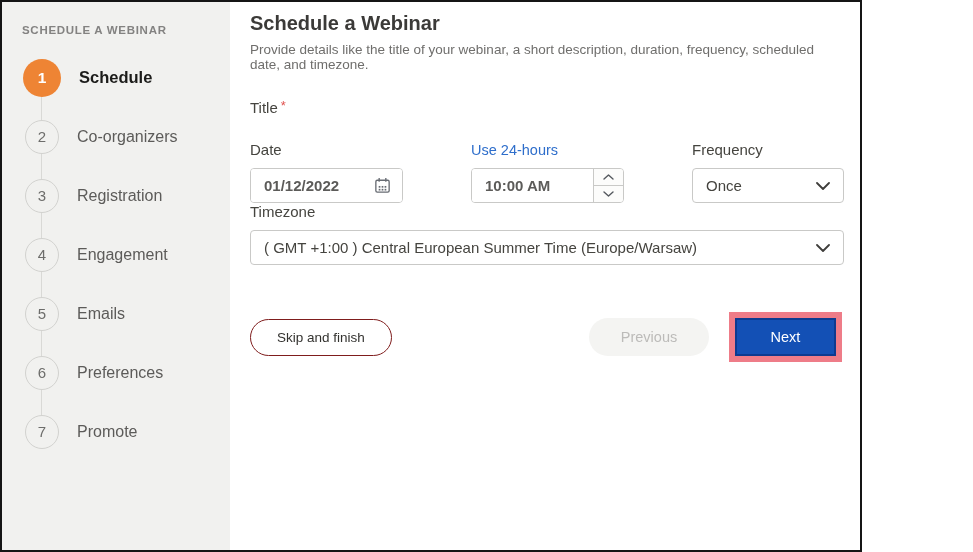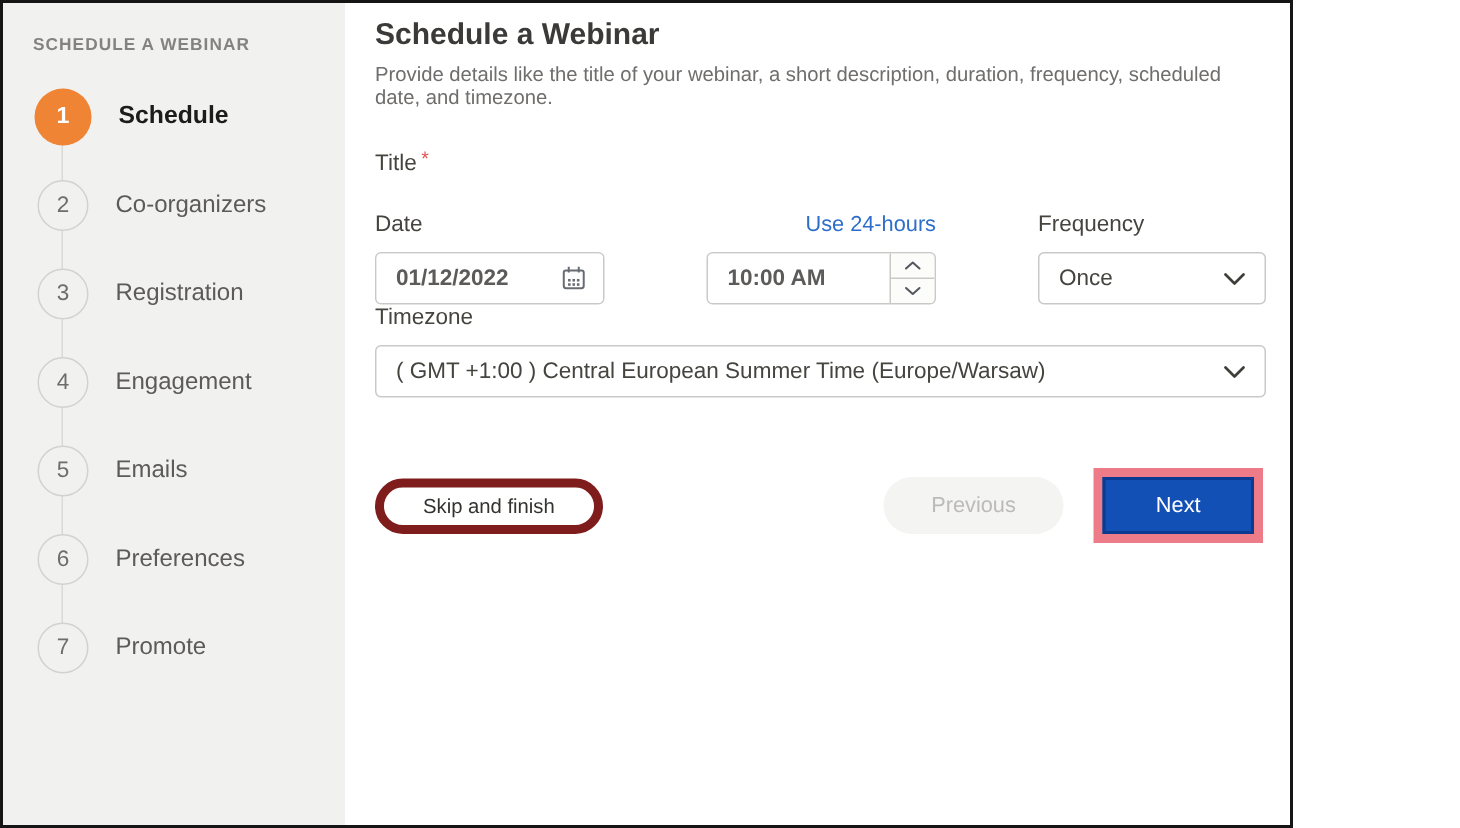--- a/index.html
+++ b/index.html
@@ -133,21 +133,20 @@
   }
 
   .controls-row { display: flex; justify-content: space-between; }
   .col-date { width: 153px; }
   .col-time { width: 153px; }
   .col-duration { width: 152px; }
   .col-frequency { width: 152px; }
 
   .link-24h {
     display: block;
-    text-align: right;
     font-size: 14.5px;
     color: #2e6ecb;
     margin-bottom: 9px;
     height: 18px;
     line-height: 18px;
     text-decoration: none;
     cursor: pointer;
   }
 
   .composite-input {
@@ -203,21 +202,21 @@
   .timezone-field { }
 
   
   .footer {
     margin-top: 47px;
     display: flex; align-items: center; justify-content: space-between;
   }
   .skip-btn {
     height: 37px;
     padding: 0 26px;
-    border: 6px solid #7f1d1d;
+    border: 1px solid #7f1d1d;
     border-radius: 19px;
     background: #ffffff;
     font-size: 13.5px;
     color: #33322f;
     font-family: "Liberation Sans", sans-serif;
     cursor: pointer;
   }
   .footer-right { display: flex; align-items: center; }
   .prev-btn {
     width: 120px; height: 38px;

